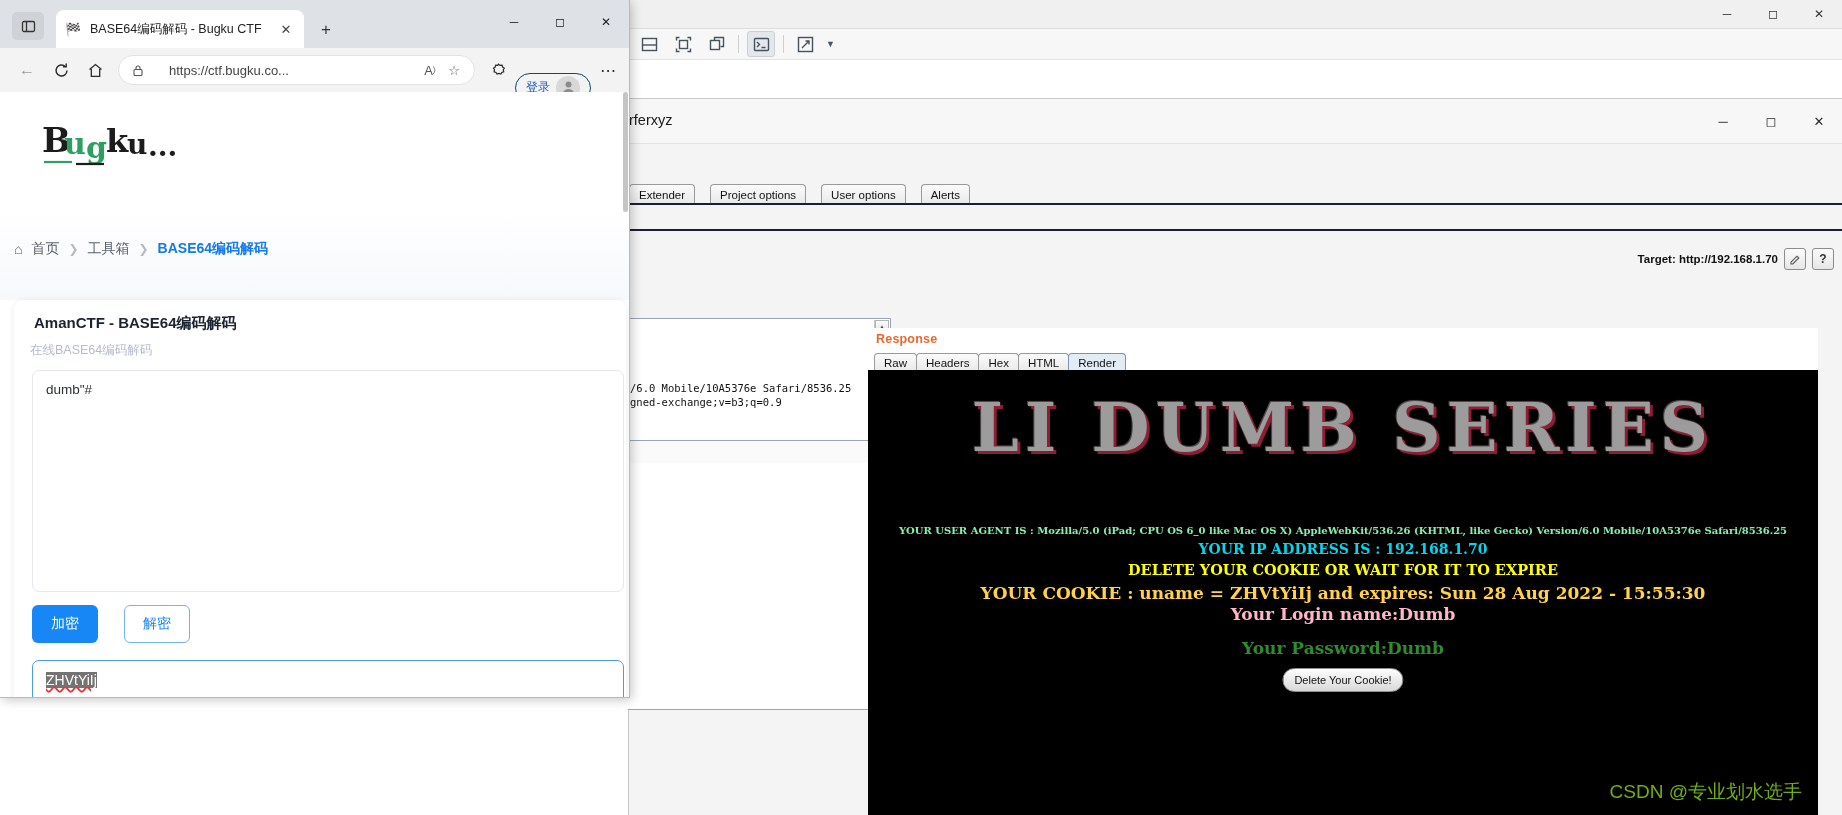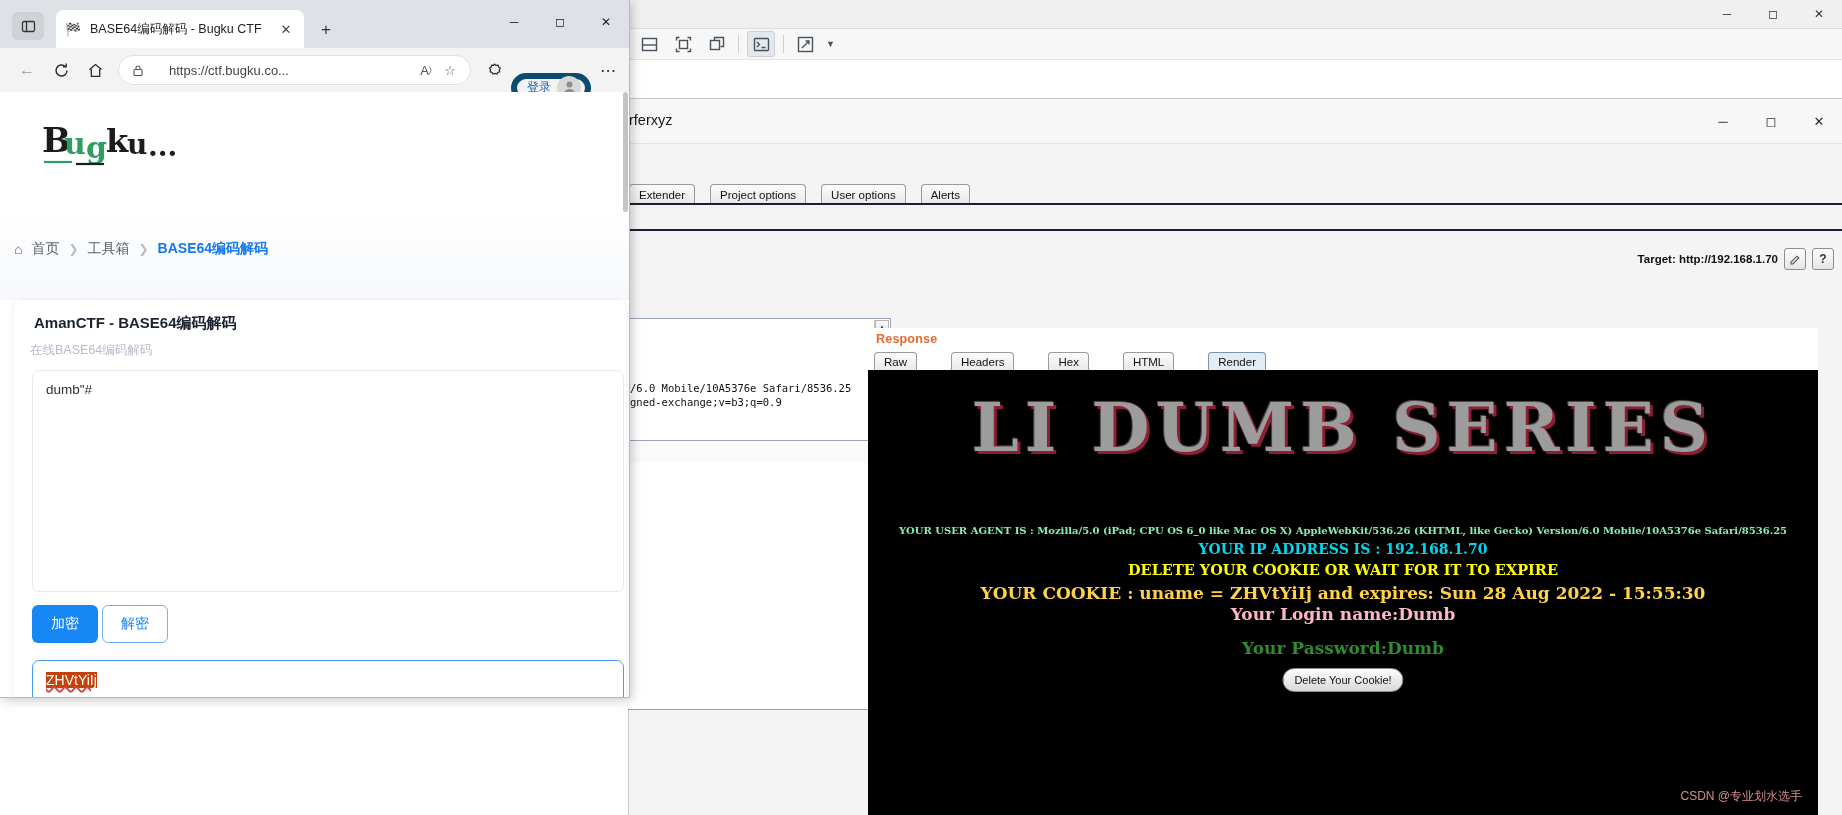--- a/index.html
+++ b/index.html
@@ -48,21 +48,21 @@
   .req-text{position:absolute;left:2px;top:62px;width:258px;font-family:"DejaVu Sans Mono","Liberation Mono",monospace;font-size:10.5px;color:#111;line-height:14px;}
   .req-scroll{position:absolute;right:1px;top:1px;width:14px;height:388px;background:#f0f0f0;border-left:1px solid #c8c8c8;}
   .req-scroll .arrow{width:14px;height:14px;display:flex;align-items:center;justify-content:center;font-size:8px;color:#444;background:linear-gradient(#fafafa,#e4e4e4);border:1px solid #b4b4b4;box-sizing:border-box;}
   .req-scroll .thumb{position:absolute;left:0;top:15px;width:14px;height:40px;background:linear-gradient(#fbfbfb,#dedede);border:1px solid #b4b4b4;box-sizing:border-box;}
   .req-divider{position:absolute;left:628px;top:440px;width:262px;height:1px;background:#9aa3b8;}
   .req-whitebar{position:absolute;left:628px;top:441px;width:262px;height:22px;background:#fafafa;}
 
   
   .resp-panel{position:absolute;left:868px;top:328px;width:950px;height:487px;background:#fff;}
   .resp-label{position:absolute;left:8px;top:4px;color:#e8682c;font-weight:bold;font-size:12.5px;letter-spacing:.2px;}
-  .resp-tabs{position:absolute;left:6px;top:24px;height:20px;display:flex;align-items:flex-start;gap:35px;}
+  .resp-tabs{position:absolute;left:6px;top:24px;height:20px;display:flex;align-items:center;}
   .resp-tab{
     height:18px;padding:0 9px;display:flex;align-items:center;
     font-size:11.5px;color:#111;background:linear-gradient(#fbfbfb,#e8e8e8);
     border:1px solid #9a9a9a;border-bottom:none;border-radius:4px 4px 0 0;margin-right:-1px;
   }
   .resp-tab.active{background:#e2ecf5;border-color:#7c93ad;}
 
   
   .render-area{position:absolute;left:0px;top:42px;width:950px;height:445px;background:#000;overflow:hidden;}
   .banner{
@@ -81,21 +81,21 @@
   .rl.cookie{color:#ffd24a;font-size:17px;margin-top:4px;}
   .rl.login{color:#ffb6c8;font-size:17px;}
   .rl.pass{color:#2e8b2e;font-size:17px;margin-top:12px;}
   .del-cookie-btn{
     position:absolute;left:50%;transform:translateX(-50%);top:298px;
     padding:5px 11px;font-size:11px;color:#111;
     background:linear-gradient(#fdfdfd,#d9d9d9);
     border:1px solid #8f8f8f;border-radius:12px;
     font-family:"Liberation Sans",sans-serif;
   }
-  .watermark{position:absolute;right:16px;bottom:10px;color:#fca5a5;font-size:12px;opacity:.85;}
+  .watermark{position:absolute;right:16px;bottom:10px;color:#84cc16;font-size:19px;opacity:.85;}
 
   
   .edge{
     position:absolute;left:0;top:0;width:629px;height:697px;
     background:#f3f3f3;border-right:1px solid #b9b9b9;border-bottom:1px solid #b9b9b9;
     box-shadow:2px 2px 10px rgba(0,0,0,.22);
   }
   .edge-tabstrip{position:absolute;left:0;top:0;width:629px;height:48px;background:#dee1e6;}
   .edge-tabbtn{position:absolute;left:12px;top:12px;width:32px;height:28px;border-radius:5px;background:#cfd3d8;display:flex;align-items:center;justify-content:center;}
   .edge-tab{
@@ -113,21 +113,21 @@
   .nav-ico{width:34px;height:34px;display:flex;align-items:center;justify-content:center;border-radius:6px;color:#2b2b2b;font-size:16px;}
   .nav-ico.dim{color:#9b9b9b;}
   .urlbar{
     flex:1;height:30px;margin:0 6px;background:#fff;border-radius:16px;
     display:flex;align-items:center;padding:0 8px;box-sizing:border-box;border:1px solid #e2e2e2;
   }
   .urlbar .lock{width:22px;display:flex;align-items:center;justify-content:center;color:#555;font-size:12px;}
   .urlbar .utext{flex:1;font-size:13px;color:#444;white-space:nowrap;overflow:hidden;padding-left:20px;}
   .urlbar .uic{width:24px;display:flex;align-items:center;justify-content:center;color:#555;font-size:13px;}
   .login-pill{
-    height:30px;min-width:76px;border:6px solid #0c4a6e;border-radius:16px;
+    height:30px;min-width:76px;border:1px solid #0c4a6e;border-radius:16px;
     display:flex;align-items:center;gap:6px;padding:0 4px 0 10px;box-sizing:border-box;background:#f3f3f3;margin-top:35px;
   }
   .login-pill .lt{font-size:12px;color:#1b5fb5;}
   .avatar{width:24px;height:24px;border-radius:50%;background:#d8d8d8;display:flex;align-items:center;justify-content:center;}
 
   
   .page{position:absolute;left:0;top:92px;width:629px;height:605px;background:#ffffff;overflow:hidden;}
   .page-scrollbar{position:absolute;right:0;top:0;width:7px;height:605px;background:transparent;}
   .page-scrollbar .pt{position:absolute;left:1px;top:0px;width:5px;height:120px;background:#c5c5c5;border-radius:3px;}
 
@@ -145,38 +145,38 @@
     background:#fff;border-radius:9px;box-shadow:0 1px 6px rgba(20,30,60,.09);
   }
   .card-title{position:absolute;left:20px;top:14px;font-size:15px;color:#1b2330;font-weight:bold;}
   .card-sub{position:absolute;left:16px;top:42px;font-size:12.5px;color:#b6bbcd;}
   .ta-in{
     position:absolute;left:18px;top:70px;width:592px;height:222px;
     border:1px solid #e6e8ec;border-radius:7px;box-sizing:border-box;
     background:#fff;padding:11px 13px;font-size:13.5px;color:#2b2f38;
     font-family:"Liberation Sans",sans-serif;
   }
-  .btn-row{position:absolute;left:18px;top:305px;display:flex;gap:4px;}
+  .btn-row{position:absolute;left:18px;top:305px;display:flex;gap:26px;}
   .btn-primary{
     width:66px;height:38px;border-radius:6px;background:#1787f5;color:#fff;
     display:flex;align-items:center;justify-content:center;font-size:14px;
   }
   .btn-ghost{
     width:66px;height:38px;border-radius:6px;background:#fff;color:#1787f5;
     border:1px solid #74b2f5;box-sizing:border-box;
     display:flex;align-items:center;justify-content:center;font-size:14px;
   }
   .ta-out{
     position:absolute;left:18px;top:360px;width:592px;height:118px;
     border:1px solid #4a9bf0;border-radius:7px;box-sizing:border-box;background:#fff;
     padding:11px 13px;font-size:14px;
     font-family:"Liberation Sans",sans-serif;
   }
   .sel{
-    background:#c2410c;color:#fff;
+    background:#737373;color:#fff;
     border-bottom:2px wavy #e03b3b;
     text-decoration:underline;text-decoration-color:#e03b3b;
     text-decoration-style:wavy;text-decoration-thickness:1.5px;
   }
 </style>
 </head>
 <body>
 
 <div class="burp-root">
 

